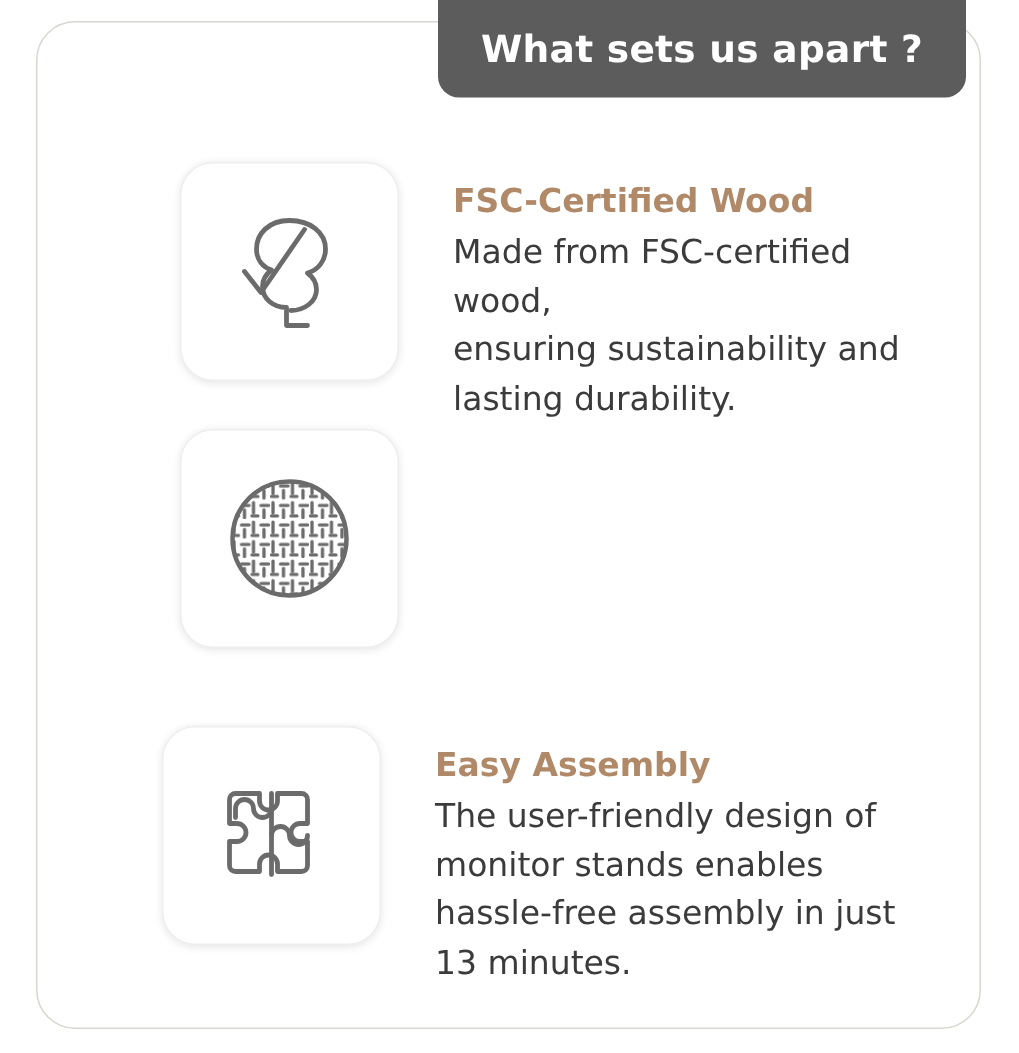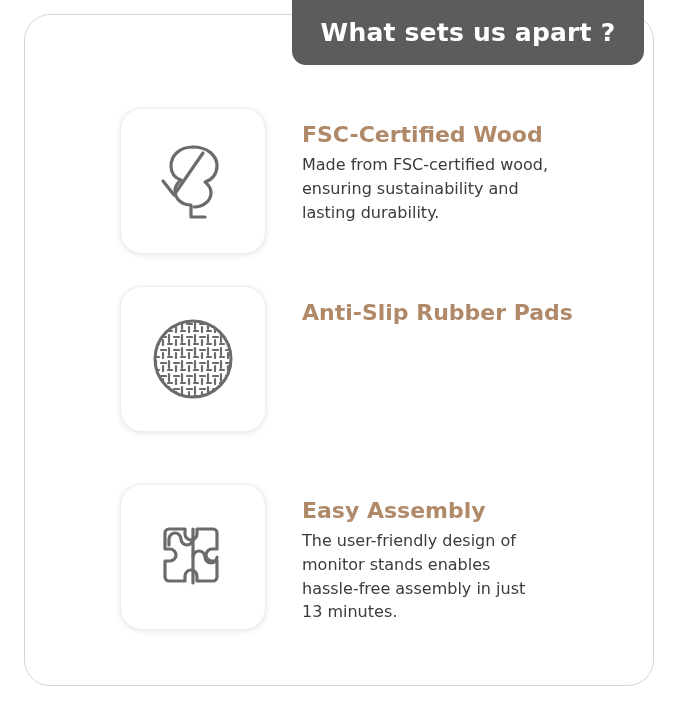--- a/index.html
+++ b/index.html
@@ -60,21 +60,21 @@
   }
 
   
   .feature-row {
     position: absolute;
     display: flex;
     align-items: flex-start;
   }
   #feature-0 { left: 120px; top: 108px; }
   #feature-1 { left: 120px; top: 286px; }
-  #feature-2 { left: 120px; top: 484px; }
+  #feature-2 { left: 108px; top: 484px; }
 
   .feature-icon-box {
     width: 146px;
     height: 146px;
     border-radius: 22px;
     background: #ffffff;
     border: 1px solid #efeeee;
     box-shadow: 0 1px 6px rgba(0,0,0,0.10);
     display: flex;
     align-items: center;
@@ -91,21 +91,21 @@
   .feature-title {
     color: #b08968;
     font-size: 22px;
     font-weight: bold;
     margin: 0 0 6px 0;
     line-height: 1.15;
     font-family: "DejaVu Sans", sans-serif;
   }
   .feature-desc {
     color: #3b3b3b;
-    font-size: 16px;
+    font-size: 22px;
     line-height: 1.48;
     margin: 0;
     font-family: "DejaVu Sans", sans-serif;
     white-space: pre-line;
   }
 </style>
 </head>
 <body>
 
 <div id="page">
@@ -148,21 +148,20 @@
               <line x1="9" y1="7" x2="9" y2="12"></line>
               <line x1="1" y1="11" x2="5" y2="11"></line>
             </g>
           </pattern>
         </defs>
         <circle cx="52" cy="52" r="38" fill="none" stroke="#6b6b6b" stroke-width="3"></circle>
         <rect x="14" y="14" width="76" height="76" fill="url(#dashPat)" clip-path="url(#circClip)"></rect>
       </svg>
     </div>
     <div class="feature-text">
-      <p class="feature-title">Anti-Slip Rubber Pads</p>
     </div>
   </div>
 
   <div class="feature-row" id="feature-2">
     <div class="feature-icon-box">
       <svg width="104" height="104" viewBox="0 0 104 104">
         <g fill="none" stroke="#6b6b6b" stroke-width="3.2" stroke-linecap="round" stroke-linejoin="round">
           <path d="M24 28 a4 4 0 0 1 4-4 h16 v5 a6 6 0 0 0 12 0 v-5 h16 a4 4 0 0 1 4 4 v16 h-5 a6 6 0 0 0 0 12 h5 v16 a4 4 0 0 1 -4 4 h-16 v-5 a6 6 0 0 0 -12 0 v5 h-16 a4 4 0 0 1 -4 -4 v-16 h5 a6 6 0 0 0 0 -12 h-5 z"></path>
           <path d="M52 24 v10 a6 6 0 0 1 -12 0 a6 6 0 0 0 -12 0 v6"></path>
           <path d="M52 52 a6 6 0 0 1 12 0 a6 6 0 0 0 12 0"></path>

